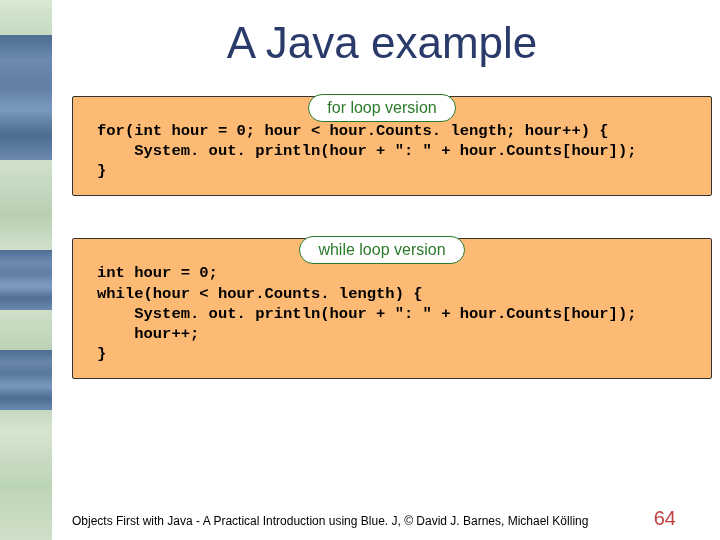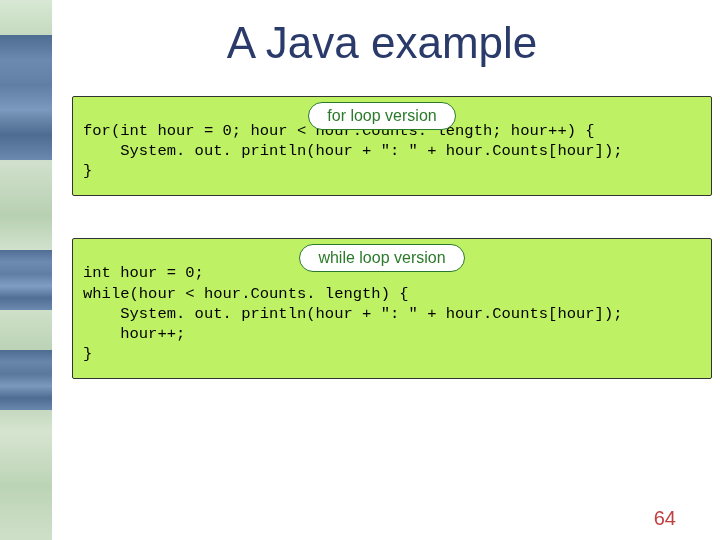--- a/index.html
+++ b/index.html
@@ -58,48 +58,47 @@
   }
   .label-box {
     display: inline-block;
     border: 1.5px solid #2a7a2a;
     border-radius: 18px;
     padding: 4px 18px;
     color: #2a7a2a;
     font-family: Verdana, Geneva, sans-serif;
     font-size: 16px;
     background: #fff;
-    margin-top: 8px;
   }
   .label-wrap {
     text-align: center;
     width: 640px;
     margin-left: 10px;
     position: relative;
     z-index: 2;
     height: 18px;
   }
   .label-wrap .label-box {
     position: relative;
     top: 0;
   }
   .code-box {
     border: 1px solid #333;
     border-radius: 2px;
     width: 640px;
     margin-left: 20px;
-    padding: 24px 10px 14px 10px;
+    padding: 24px 10px 14px 24px;
     font-family: "Courier New", Courier, monospace;
     font-size: 15.5px;
-    font-weight: normal;
+    font-weight: bold;
     color: #000;
     line-height: 1.3;
     white-space: pre;
     margin-top: -16px;
-    background: #bef264;
+    background: #fdba74;
     position: relative;
     z-index: 1;
   }
   .gap { height: 40px; }
   .footer {
     position: absolute;
     bottom: 12px;
     left: 72px;
     width: 620px;
     font-family: Arial, sans-serif;
@@ -144,14 +143,15 @@
     <span class="label-box">while loop version</span>
   </div>
   <div class="code-box">int hour = 0;
 while(hour &lt; hour.Counts. length) {
     System. out. println(hour + ": " + hour.Counts[hour]);
     hour++;
 }</div>
 </div>
 
 <div class="footer">
+  <span class="footer-text">Objects First with Java - A Practical Introduction using Blue. J, © David J. Barnes, Michael Kölling</span>
   <span class="page-num">64</span>
 </div>
 
 </body></html>

